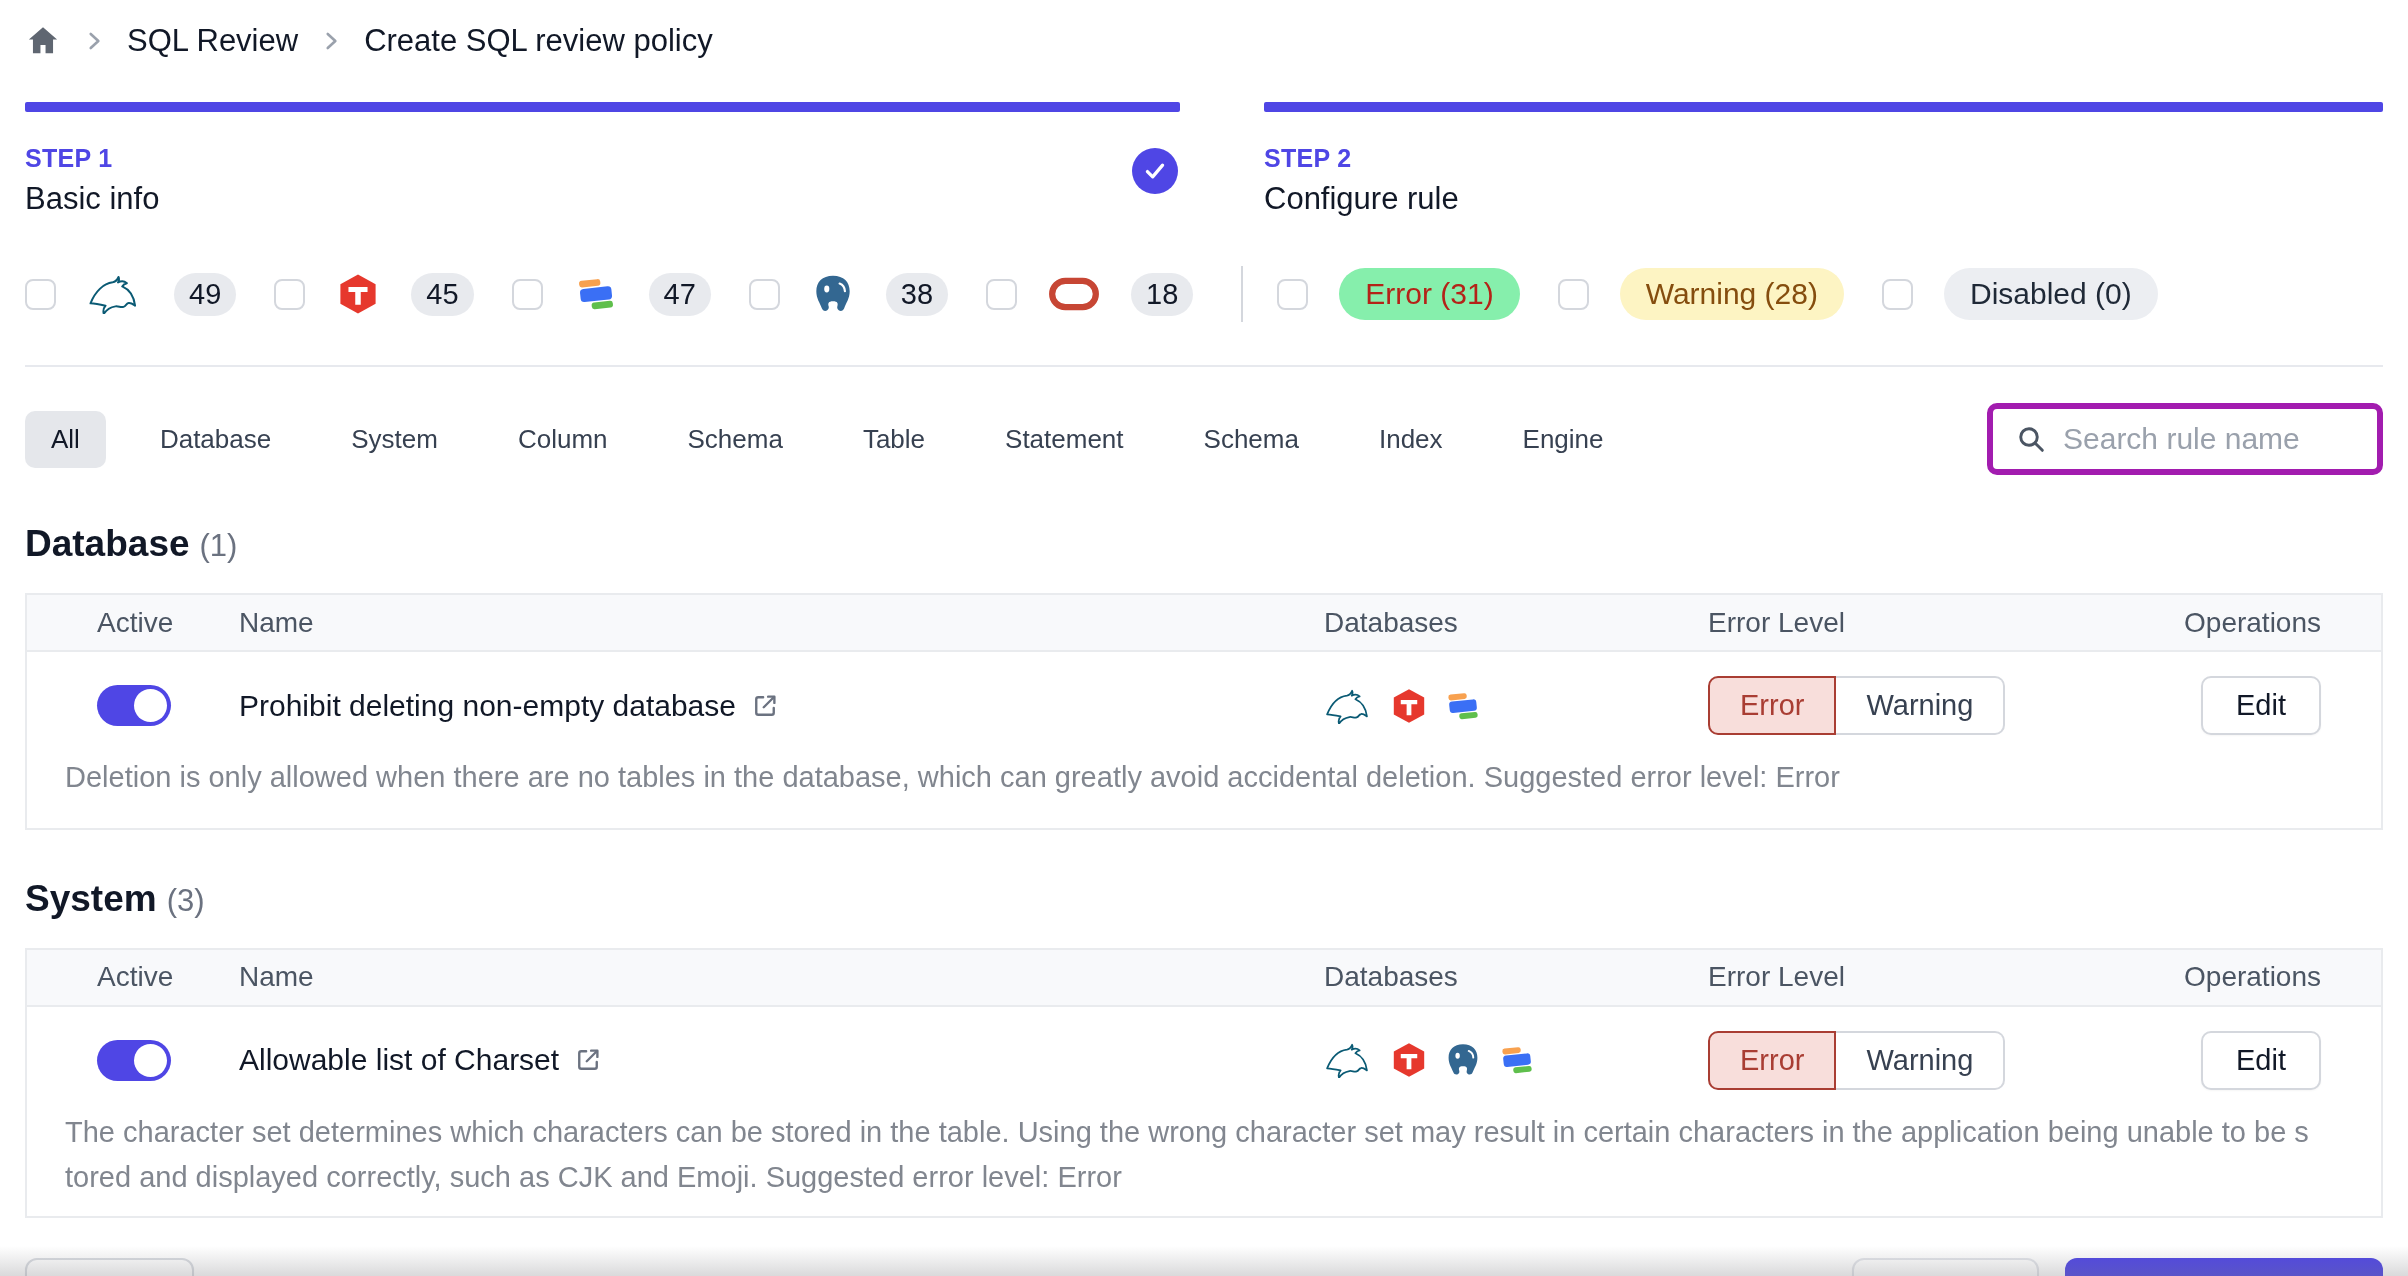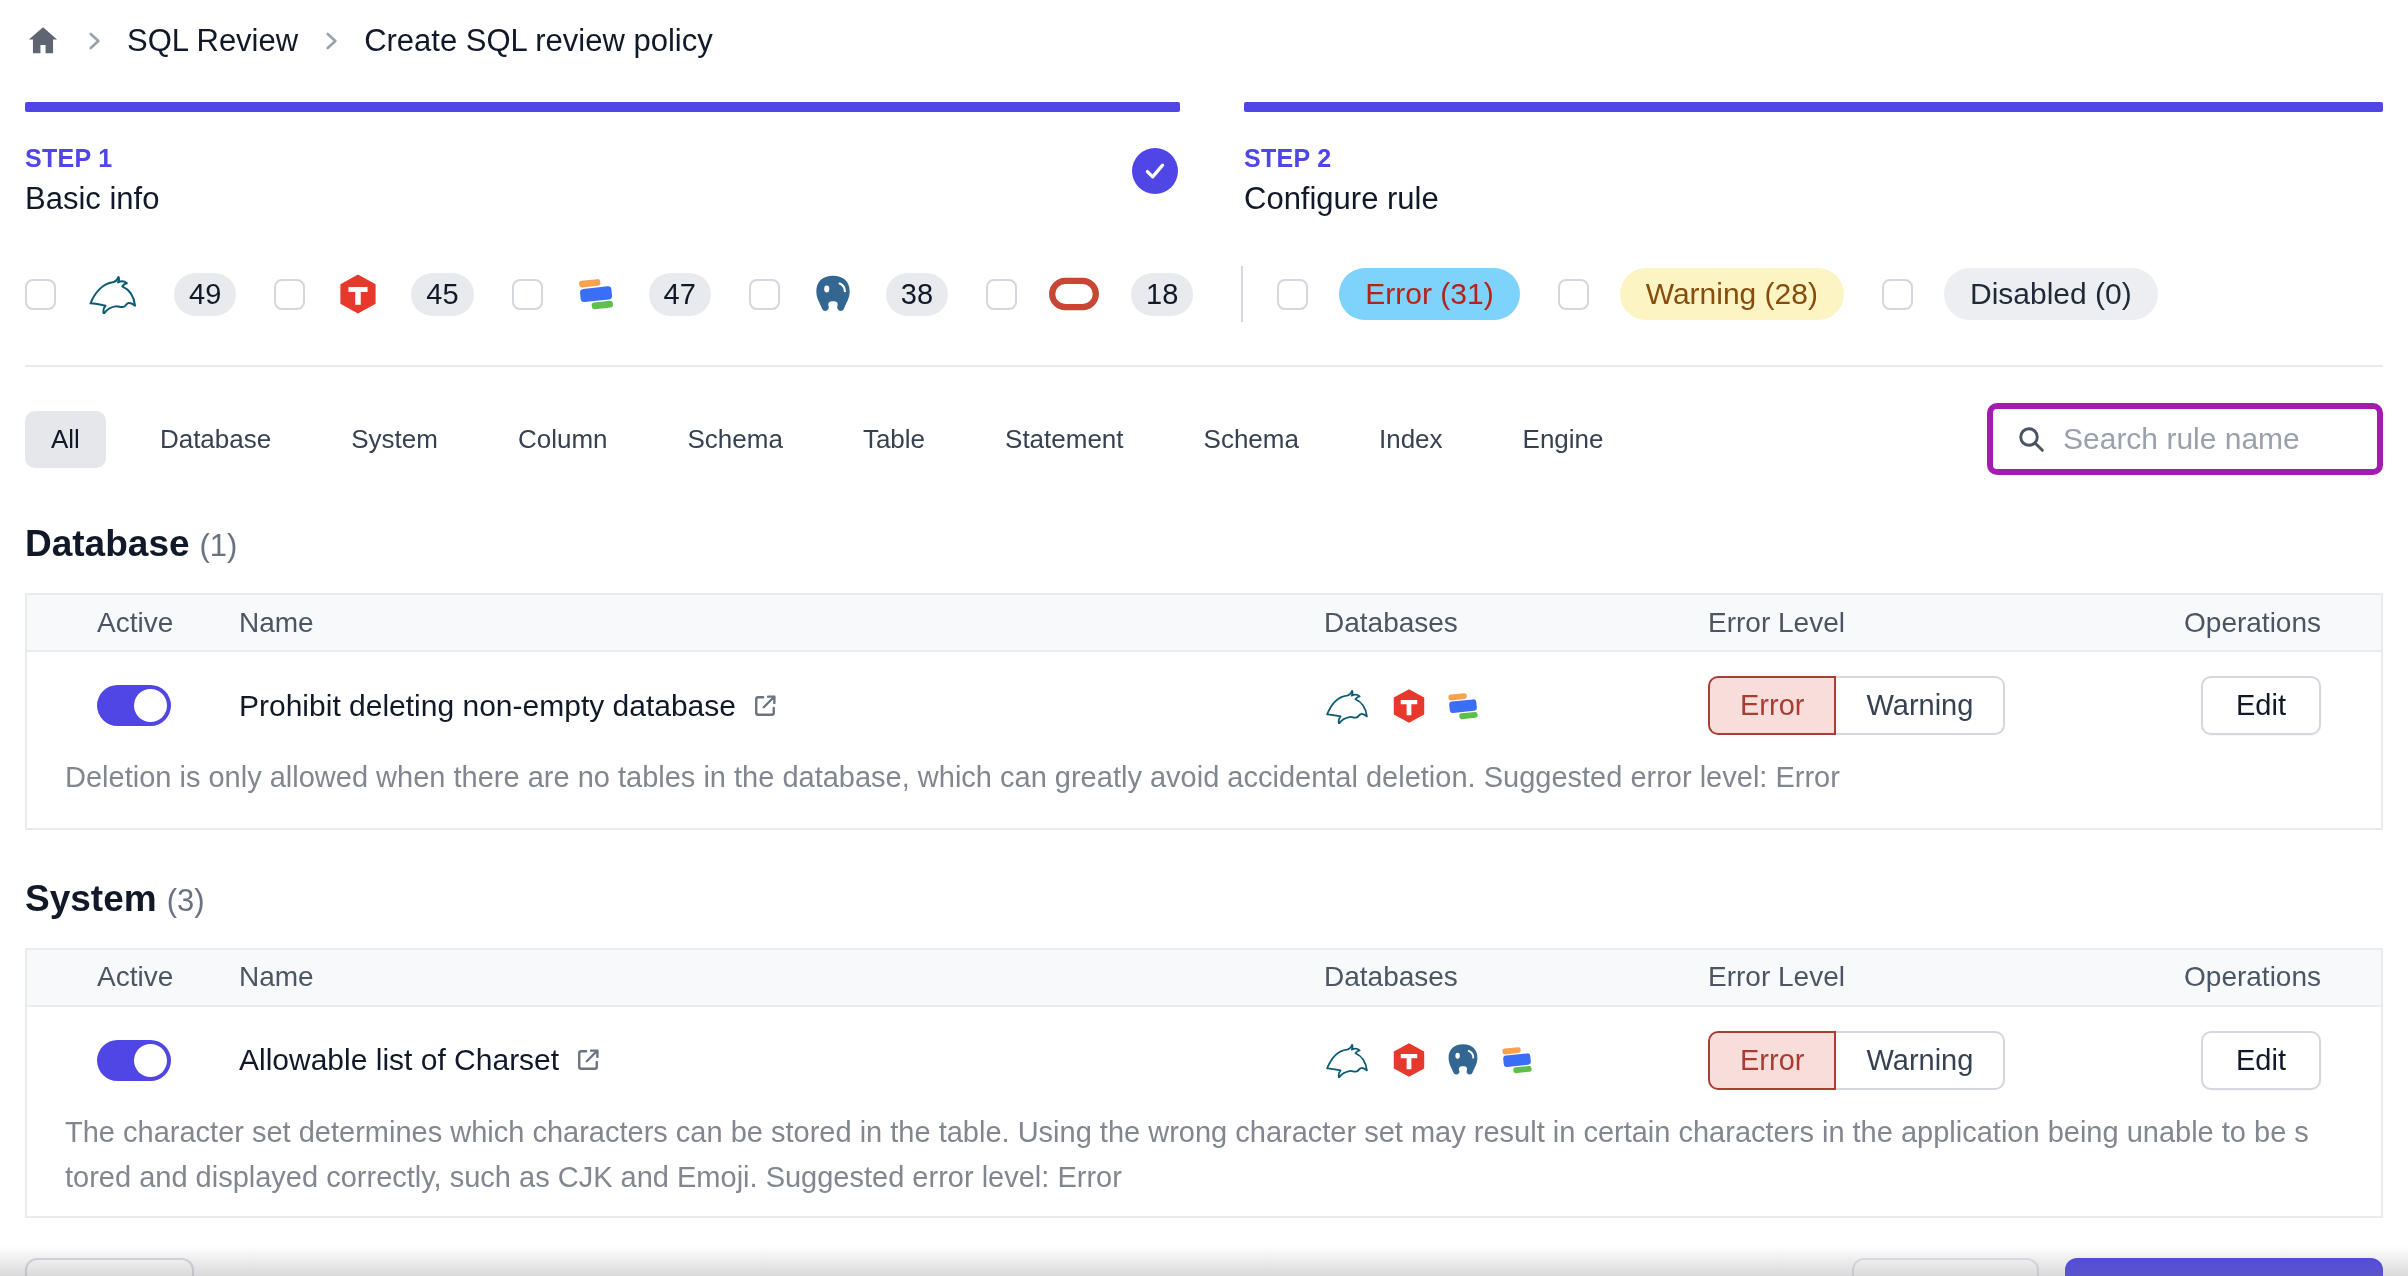--- a/index.html
+++ b/index.html
@@ -10,39 +10,39 @@
   }
   .page { padding: 0 25px; }
 
   
   .breadcrumb { display:flex; align-items:center; gap:20px; padding-top:24px; height:58px; }
   .breadcrumb .crumb { font-size:31px; font-weight:500; color:#111827; cursor:pointer; }
   .bc-chevron { width:26px; height:26px; }
   .home { width:36px; height:36px; cursor:pointer; }
 
   
-  .steps { display:flex; gap:64px; margin-top:44px; }
+  .steps { display:flex; gap:84px; margin-top:44px; }
   .step { position:relative; }
   .step-1 { width:1155px; }
   .step-2 { flex:1; }
   .step-bar { height:10px; background:#4f46e5; border-radius:2px; }
   .step-label { margin-top:32px; font-size:25px; font-weight:700; color:#4f46e5; letter-spacing:0.3px; }
   .step-title { margin-top:8px; font-size:31px; font-weight:500; color:#111827; }
   .step-check { position:absolute; right:2px; top:46px; width:46px; height:46px; border-radius:50%;
     background:#4f46e5; display:flex; align-items:center; justify-content:center; }
   .step-check svg { width:28px; height:28px; }
 
   
   .filters { display:flex; align-items:center; margin-top:46px; height:62px; }
   .filter-item { display:flex; align-items:center; gap:31px; margin-right:38px; cursor:pointer; }
   .checkbox { width:31px; height:31px; border:2px solid #d4d7dd; border-radius:8px; background:#fff; flex:0 0 auto; cursor:pointer; }
   .count-badge { background:#e8eaee; color:#111827; font-size:29px; padding:5px 15px; border-radius:999px; }
   .filter-sep { width:2px; height:56px; background:#d4d7dd; margin:0 34px 0 10px; }
   .level-pill { font-size:30px; font-weight:500; padding:9px 26px; border-radius:999px; }
-  .level-pill.error { background:#7dd3fc; color:#b42318; }
+  .level-pill.error { background:#86efac; color:#b42318; }
   .level-pill.warning { background:#fdf4c3; color:#854d0e; }
   .level-pill.disabled { background:#eceef2; color:#1f2937; }
   .eng-icon { display:inline-flex; }
   .eng-icon svg { height:44px; width:44px; }
   .eng-icon.mysql svg { width:56px; height:40px; }
   .eng-icon.oracle svg { width:52px; height:36px; }
 
   .hr { border:none; border-top:2px solid #e7e9ee; margin-top:40px; }
 
   

